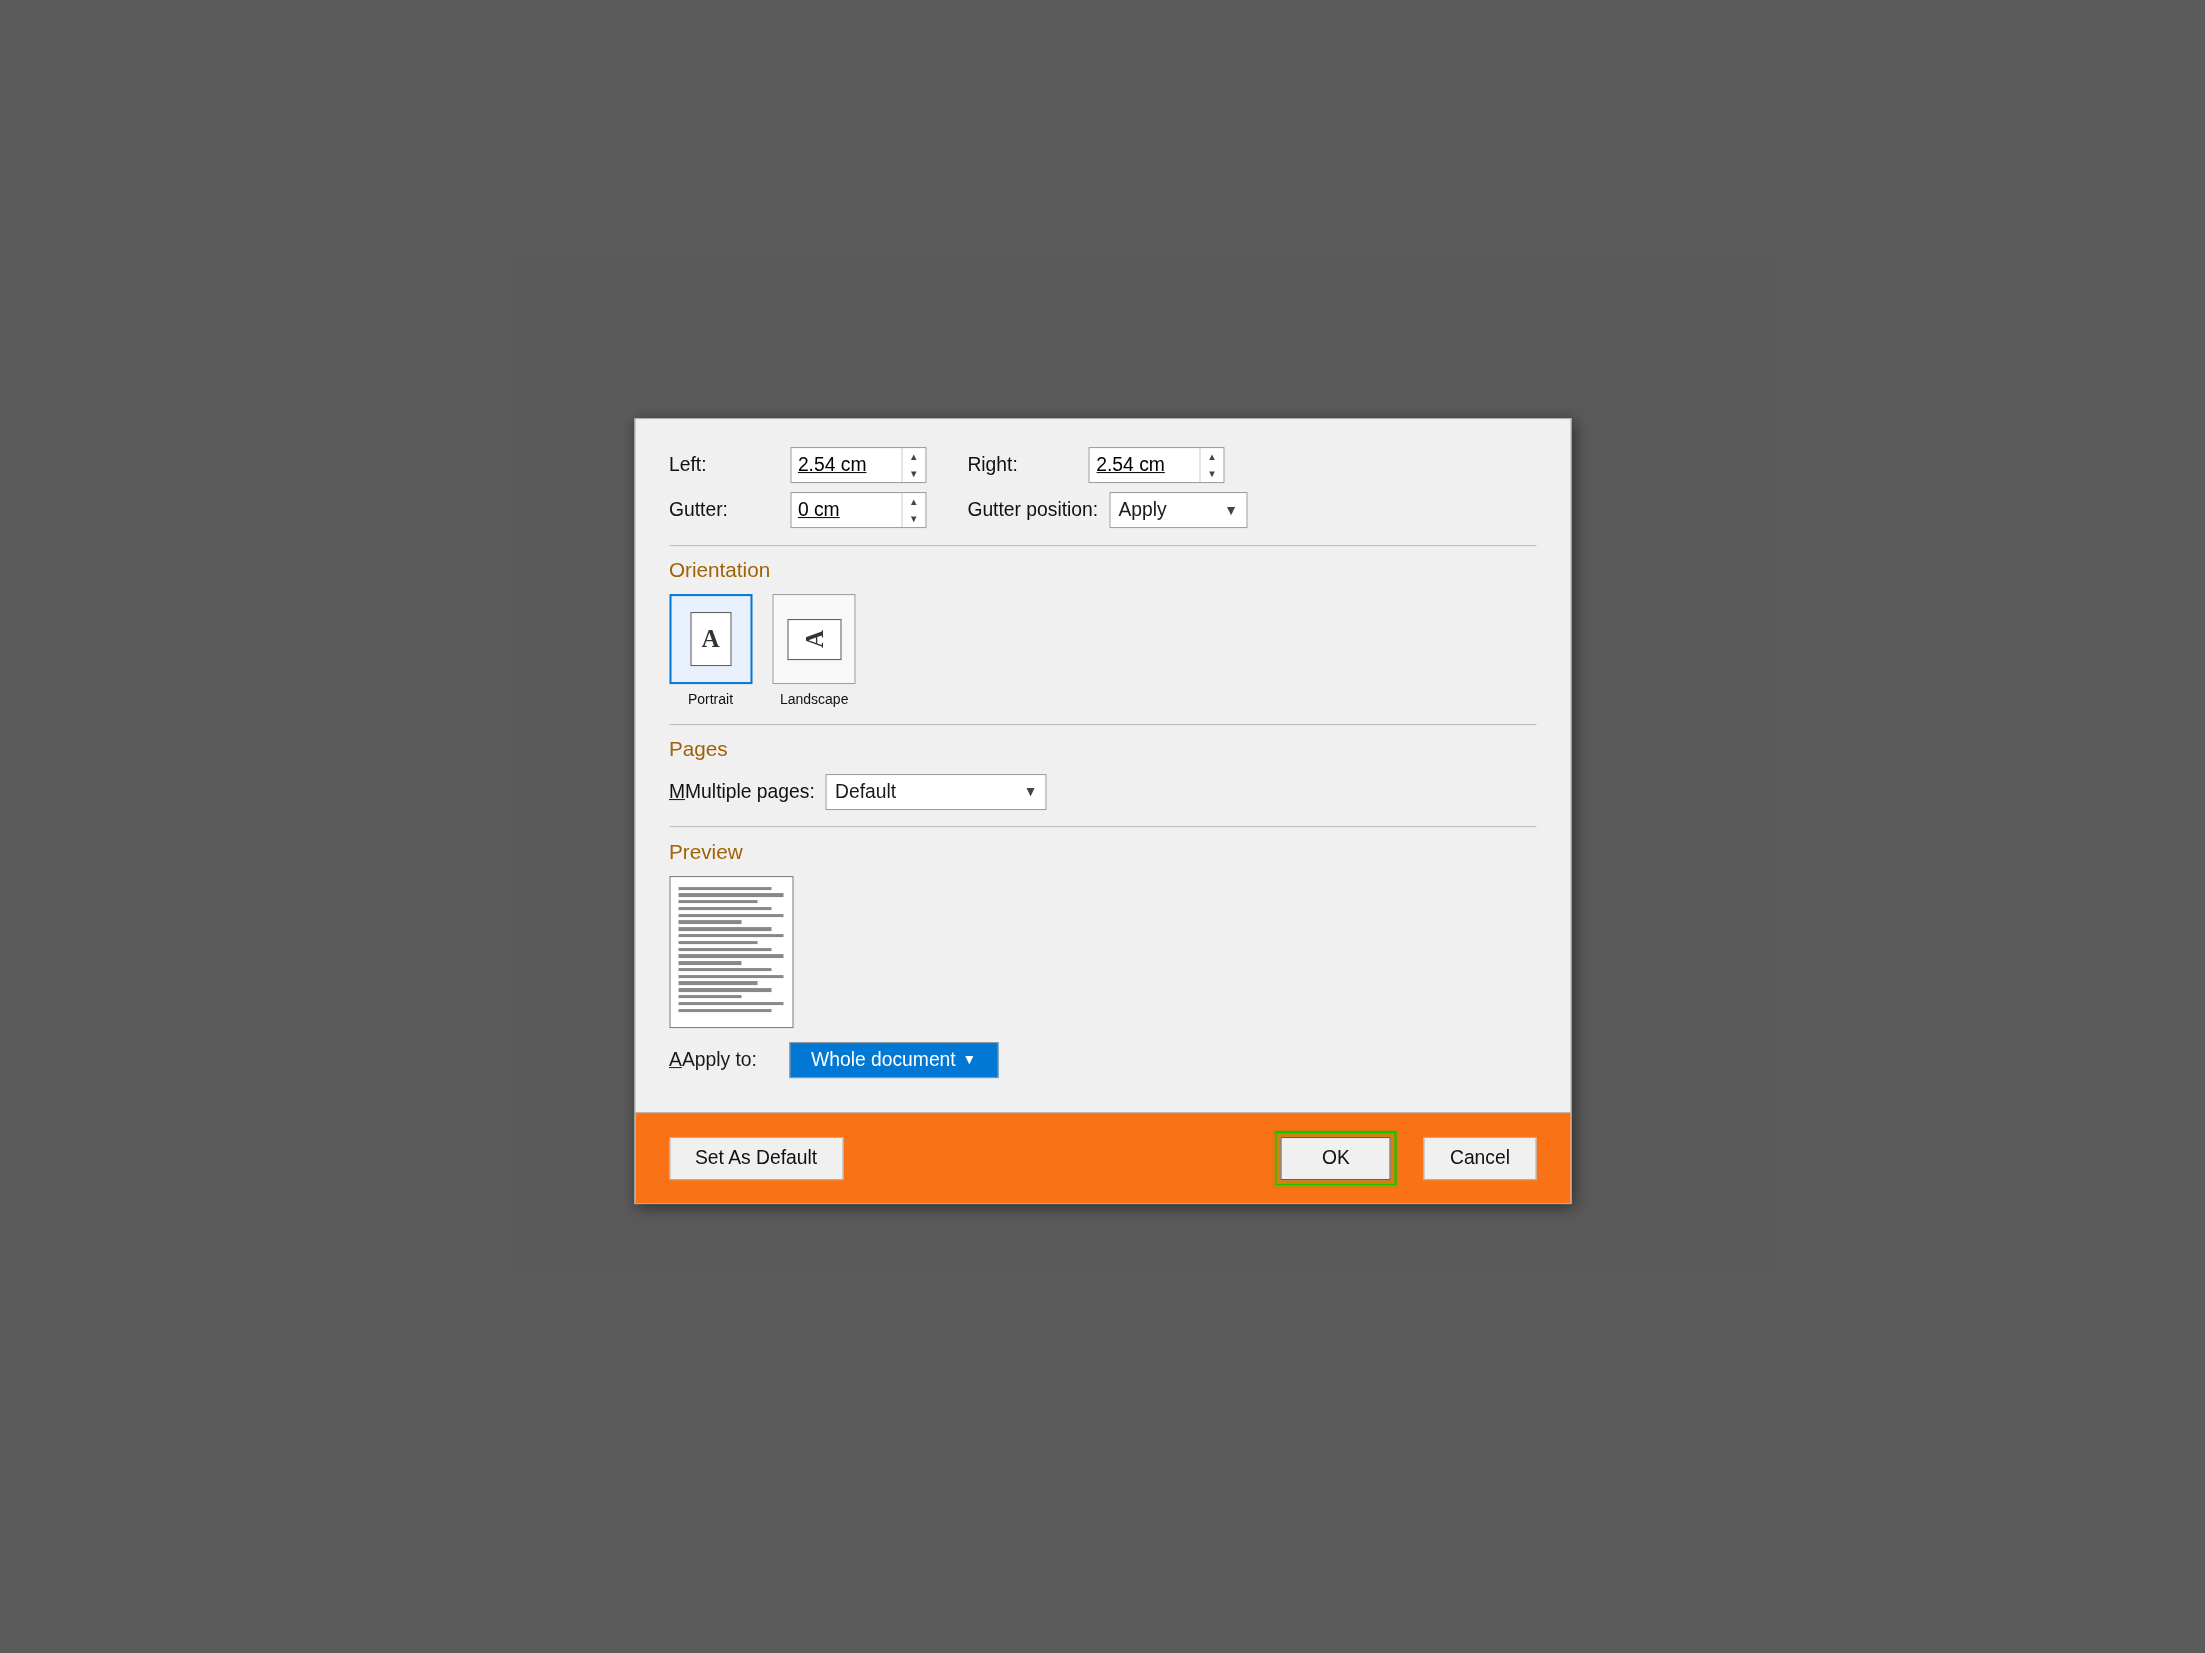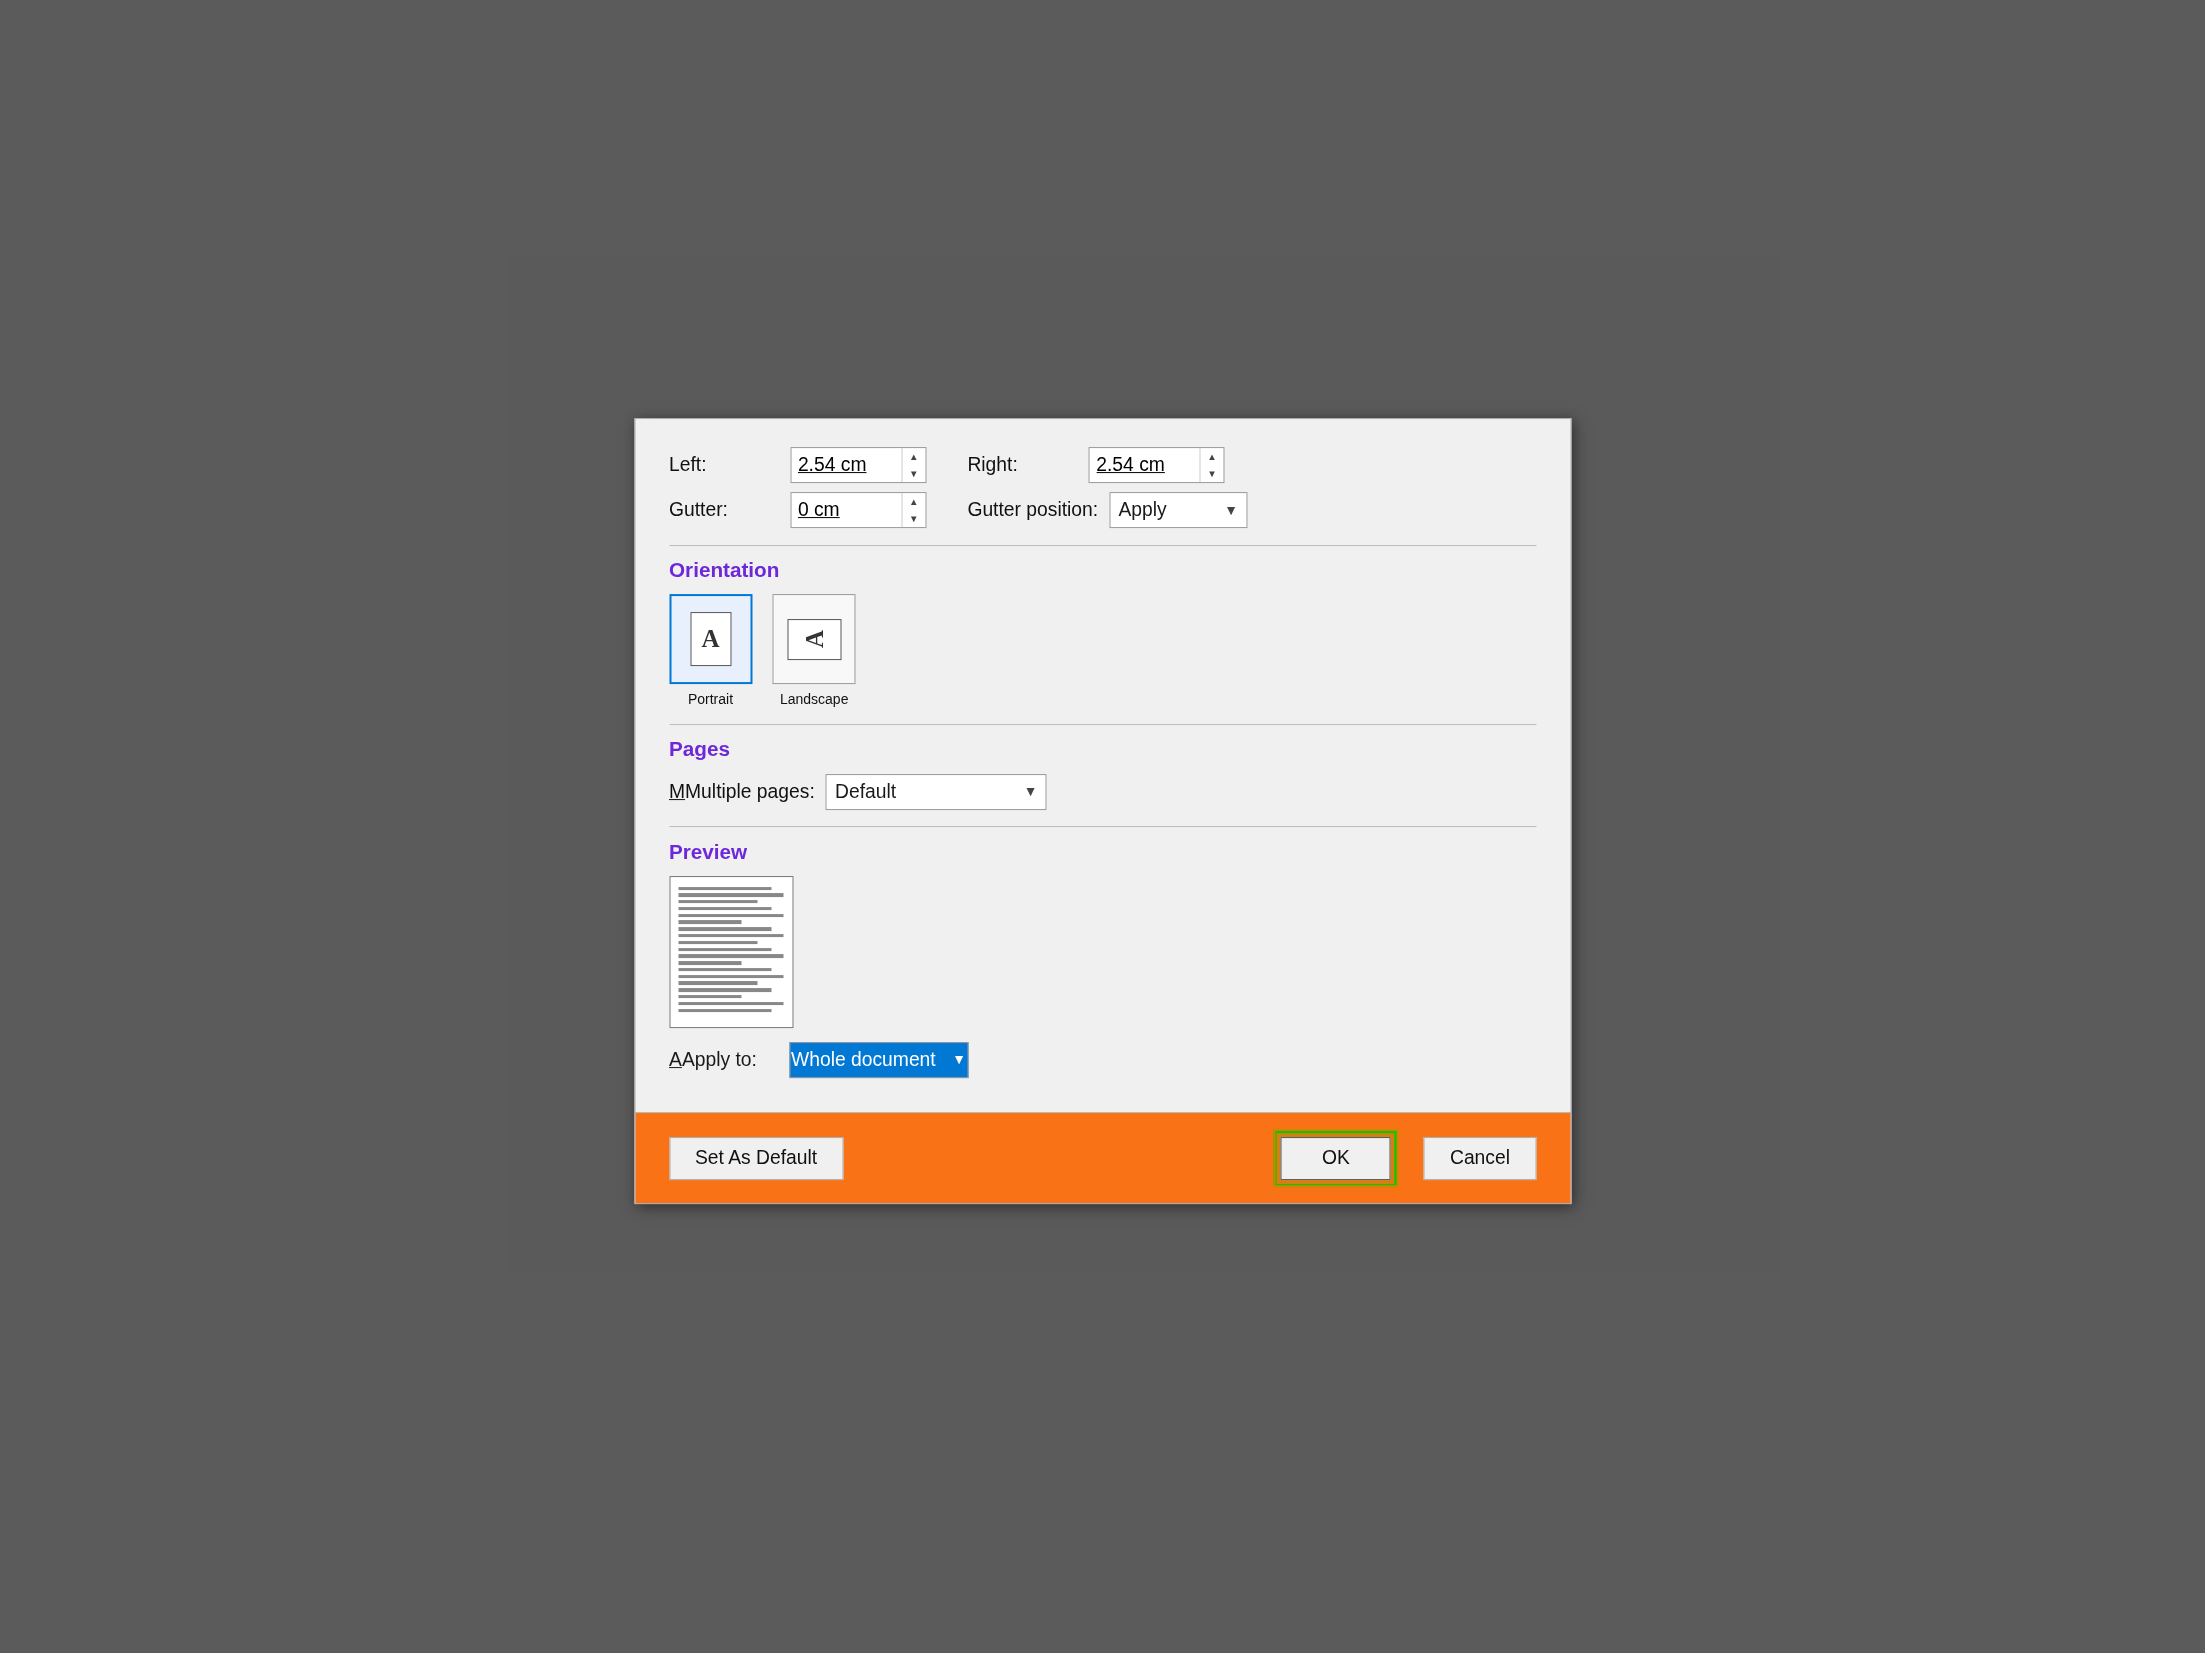--- a/index.html
+++ b/index.html
@@ -116,23 +116,23 @@
 
     
     .section-divider {
       border: none;
       border-top: 0.7px solid #bbb;
       margin: 16.5px 0 12.4px 0;
     }
 
     .section-title {
       font-size: 20.7px;
-      font-weight: bold;
+      font-weight: normal;
       margin-bottom: 12.4px;
-      color: #6d28d9;
+      color: #a16207;
     }
 
     
     .orientation-section {
       margin-bottom: 6.9px;
     }
 
     .orientation-buttons {
       display: flex;
       gap: 20.7px;
@@ -240,21 +240,21 @@
       font-size: 19.3px;
       min-width: 117px;
     }
 
     .apply-dropdown {
       display: flex;
       align-items: center;
       border: 0.7px solid #999;
       background: #0078d4;
       height: 36px;
-      padding: 0 1px;
+      padding: 0 21px;
       gap: 6.9px;
       cursor: pointer;
       min-width: 179px;
     }
 
     .apply-dropdown-text {
       font-size: 19.3px;
       color: #fff;
       flex: 1;
     }

